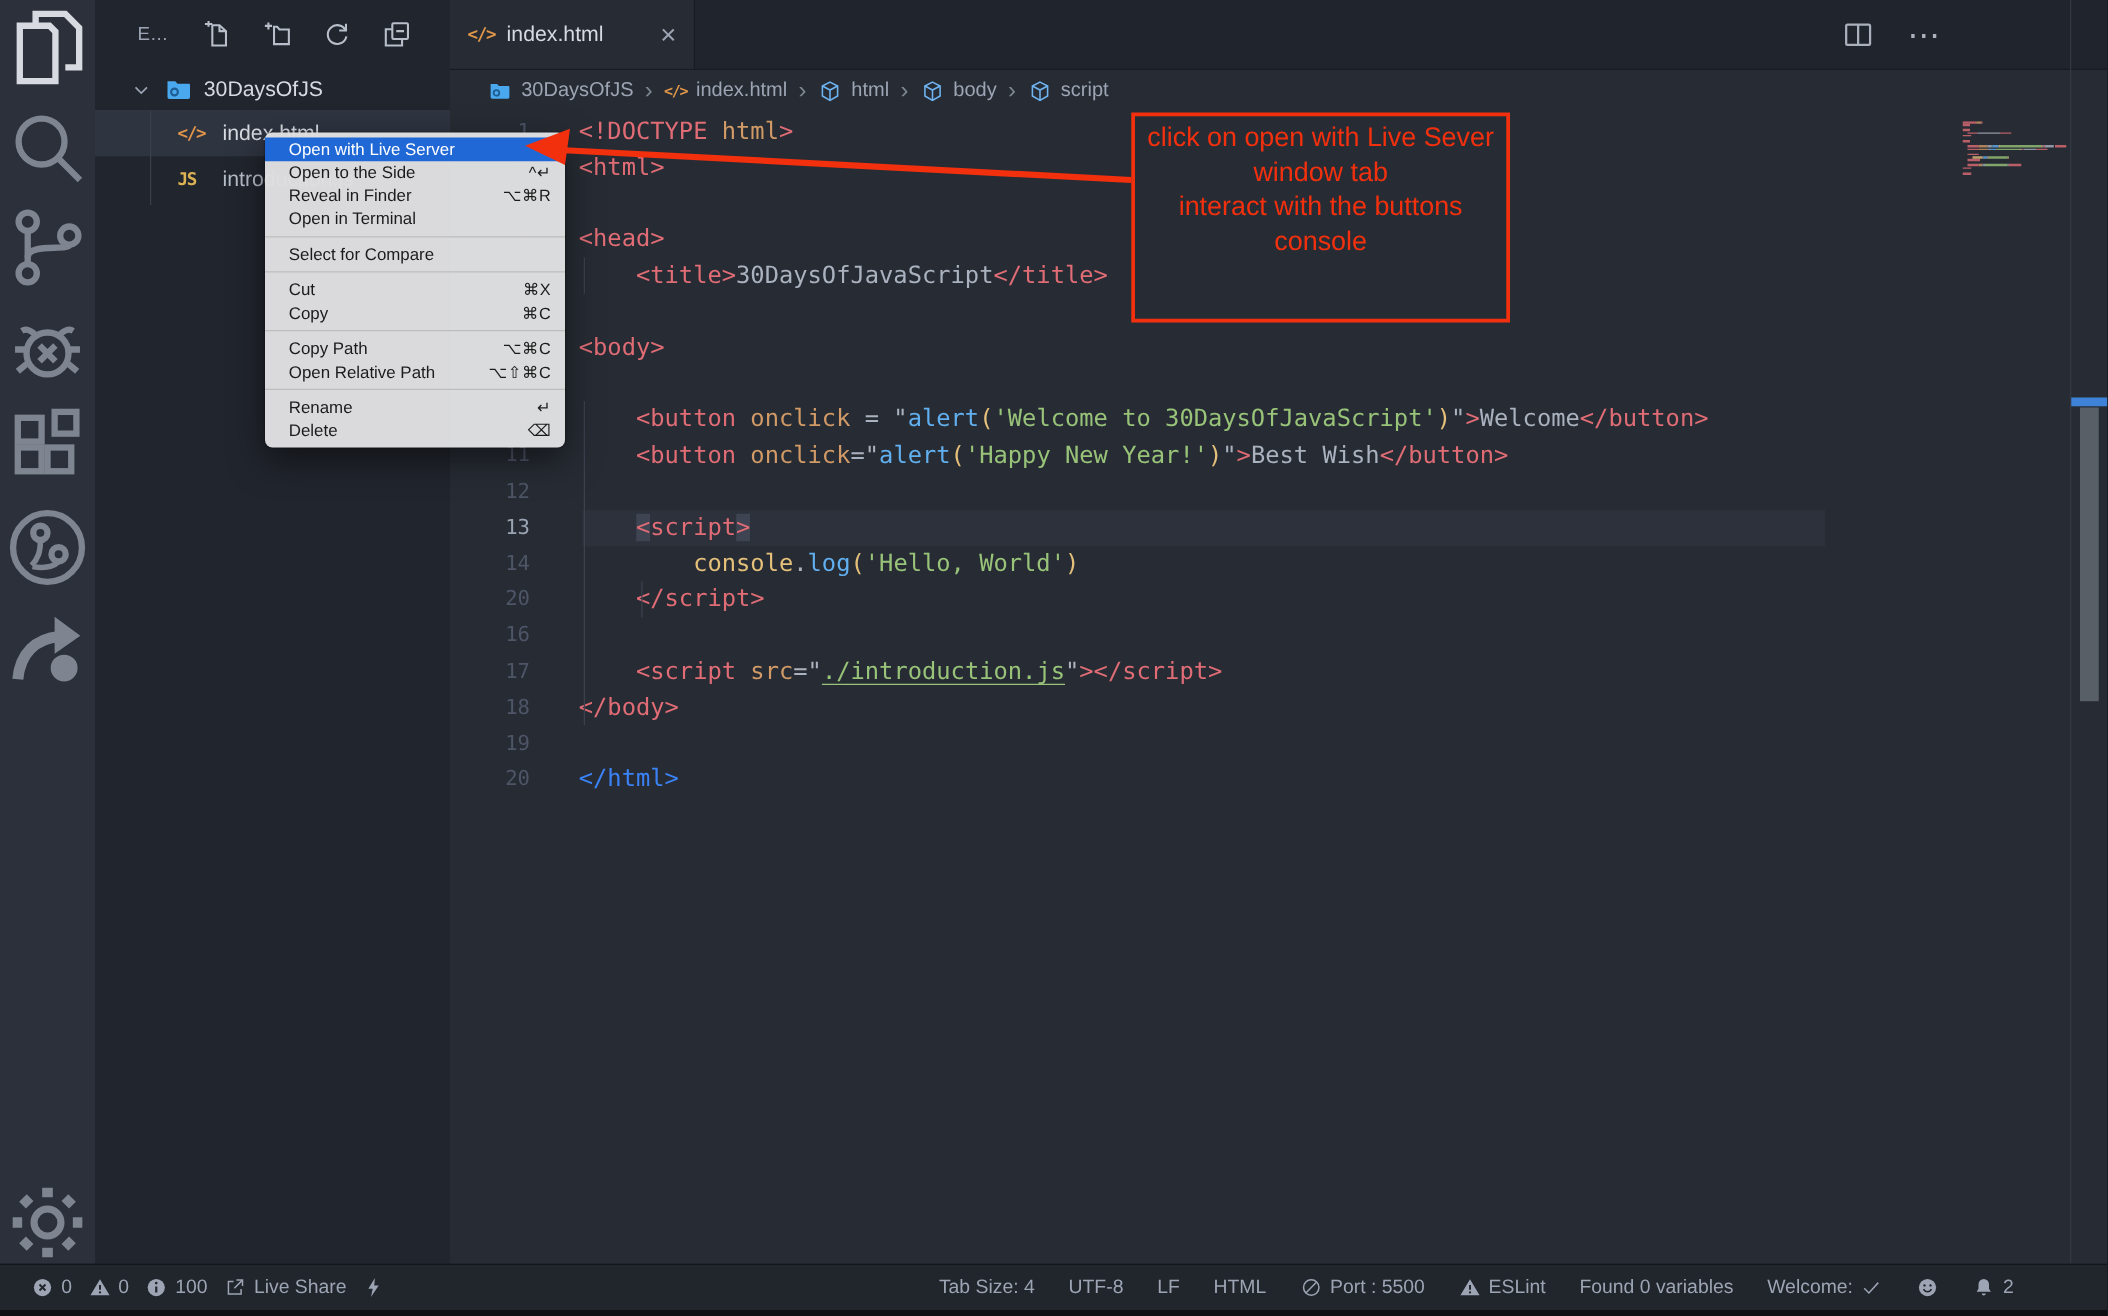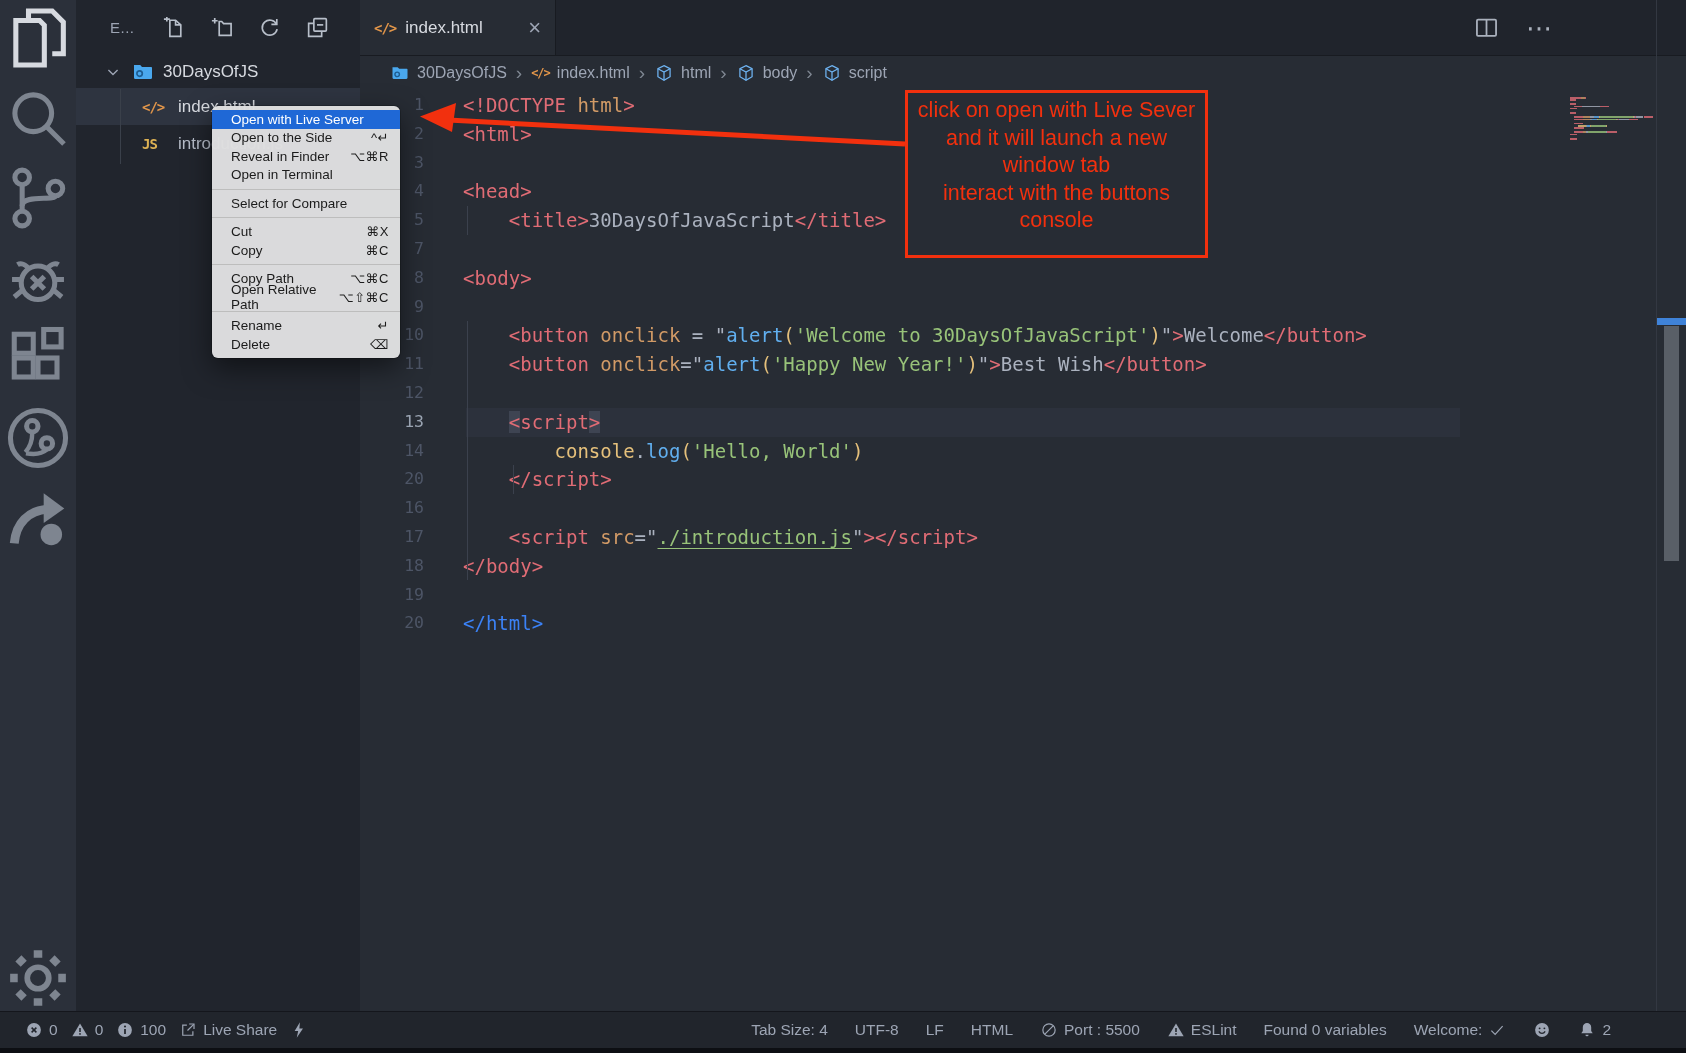--- a/index.html
+++ b/index.html
@@ -59,21 +59,21 @@
   .guide-b{left:107px;top:321px;height:259px;}
   .guide-c{left:153px;top:465px;height:29px;}
   
   .minimap{position:absolute;left:1210px;top:97px;width:86px;height:46px;overflow:hidden;cursor:pointer;}
   .mm-row{position:absolute;left:0;right:0;height:2.1px;}
   .mm-bar{position:absolute;top:0;height:1.7px;opacity:.8;}
   .ruler{position:absolute;right:0;top:0;width:29px;height:1011px;border-left:1px solid #333842;}
   .ruler-mark{position:absolute;left:0;right:0;top:318px;height:7px;background:#3f83d9;}
   .scroll-thumb{position:absolute;left:7px;width:15px;top:326px;height:235px;background:rgba(160,166,175,.42);cursor:grab;}
   
-  .context-menu{position:absolute;left:212px;top:106px;width:188px;box-sizing:border-box;background:rgba(222,222,223,.98);border-radius:6px;box-shadow:0 10px 28px rgba(0,0,0,.5),0 0 0 1px rgba(0,0,0,.18);padding:4px 0;z-index:40;font-size:13.5px;color:#1b1b1b;}
+  .context-menu{position:absolute;left:212px;top:106px;width:240px;box-sizing:border-box;background:rgba(222,222,223,.98);border-radius:6px;box-shadow:0 10px 28px rgba(0,0,0,.5),0 0 0 1px rgba(0,0,0,.18);padding:4px 0;z-index:40;font-size:13.5px;color:#1b1b1b;}
   .menu-item{height:18.5px;display:flex;align-items:center;justify-content:space-between;padding:0 11px 0 19px;cursor:pointer;}
   .menu-item.highlighted{background:#1f68d6;color:#fff;}
   .menu-sep{height:1px;background:#bdbdbd;margin:4.5px 0;}
   .shortcut{font-size:13px;letter-spacing:.5px;}
   
   .annotation-box{position:absolute;left:905px;top:90px;width:303px;height:168px;box-sizing:border-box;border:3px solid #f2300e;color:#f2300e;font-size:21.5px;line-height:27.5px;text-align:center;padding-top:4px;z-index:45;}
   .arrow-overlay{position:absolute;left:0;top:0;z-index:46;pointer-events:none;}
   
   .status-bar{position:absolute;left:0;top:1011px;width:1686px;height:42px;background:#21252c;border-top:1px solid #14161c;box-sizing:border-box;}
   .status-bar::after{content:'';position:absolute;left:0;right:0;bottom:0;height:5px;background:#0d0f13;}
@@ -486,21 +486,20 @@
         <span class="shortcut">↵</span>
       </div>
       <div class="menu-item">
         <span>Delete</span>
         <span class="shortcut">⌫</span>
       </div>
     </div>
 
   <div class="annotation-box" id="annotation" style="color: rgb(242, 48, 14); border-color: rgb(242, 48, 14);">
       <div>click on open with Live Sever</div>
-      <div>and it will launch a new</div>
       <div>window tab</div>
       <div>interact with the buttons</div>
       <div>console</div>
     </div>
   <svg class="arrow-overlay" width="1686" height="1053">
     <line x1="905" y1="144" x2="448" y2="120" stroke="#f2300e" stroke-width="5"></line>
     <polygon points="420,116.5 456,103 452,132" fill="#f2300e"></polygon>
   </svg>
 
   <div class="status-bar">

